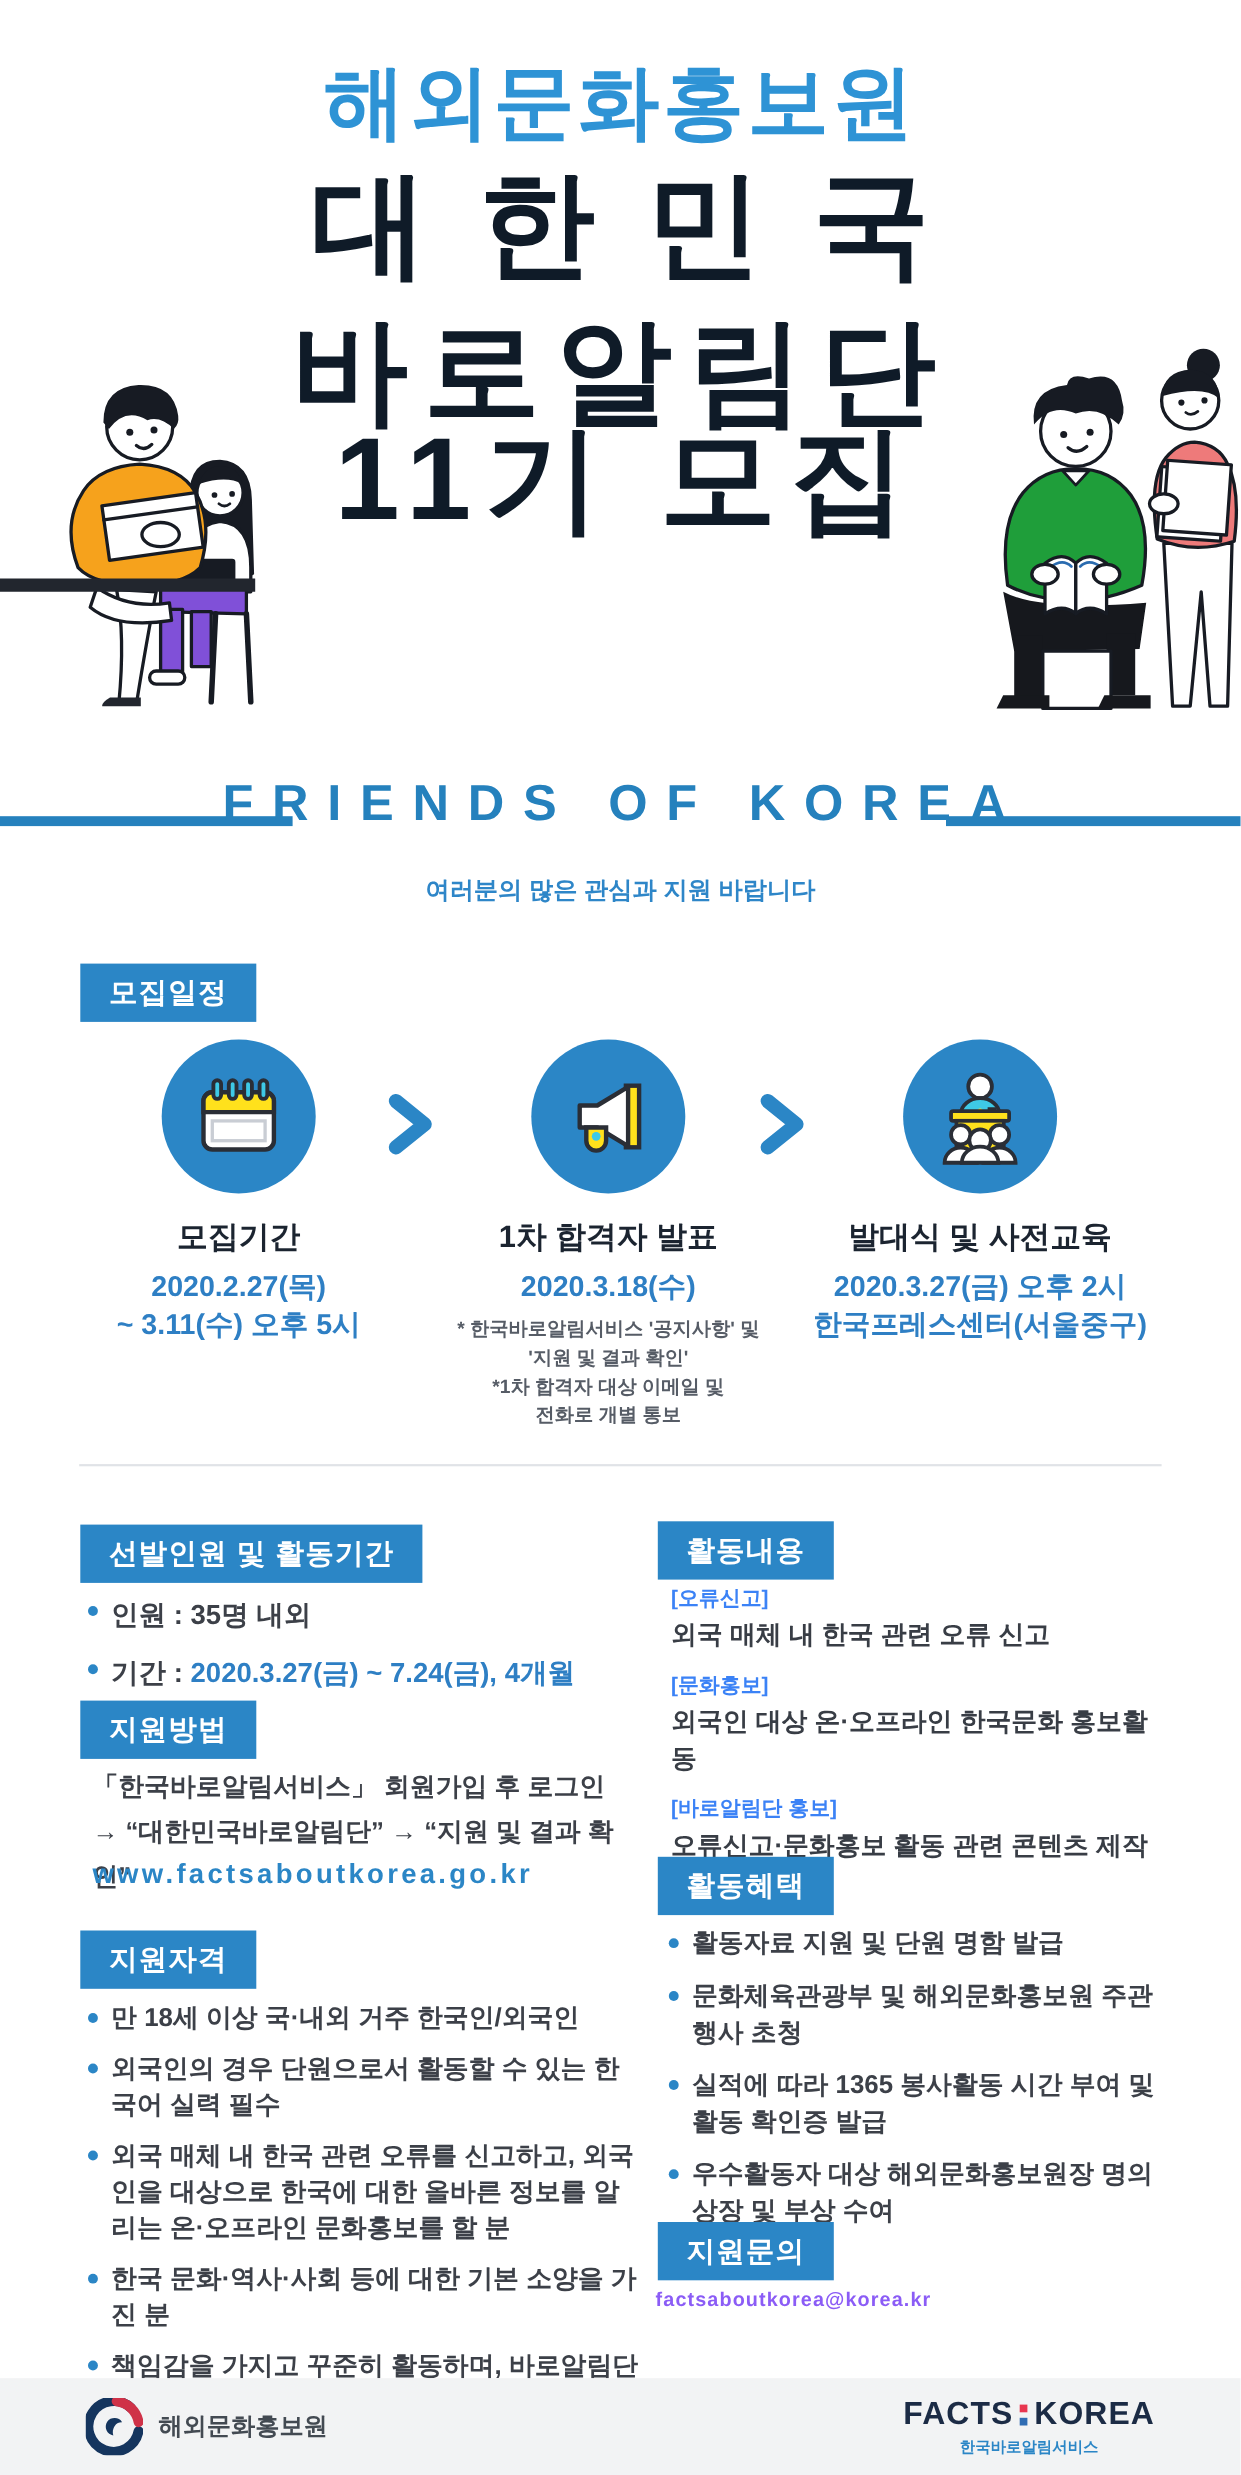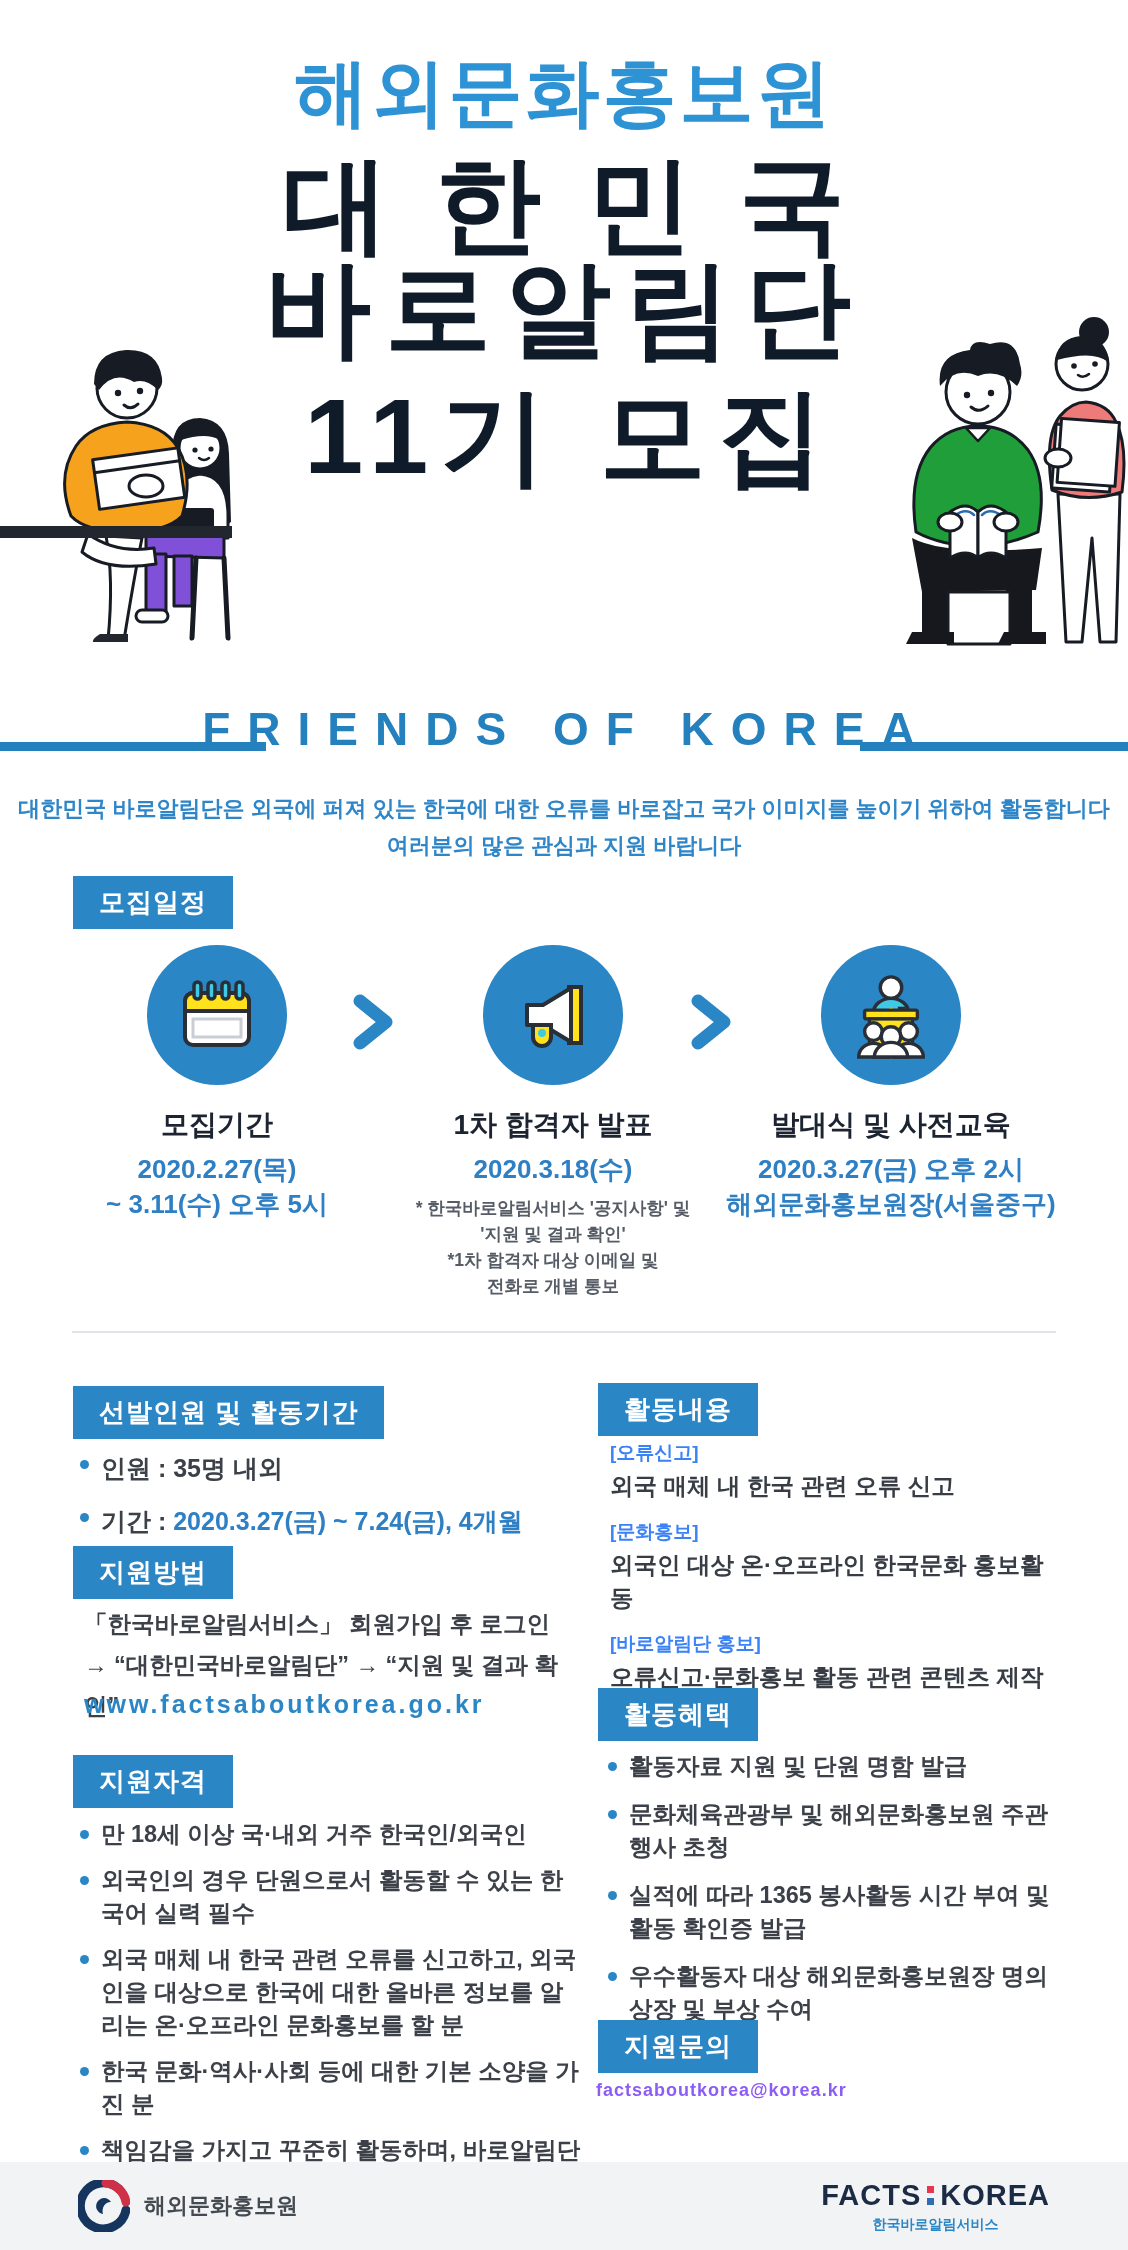--- a/index.html
+++ b/index.html
@@ -5,21 +5,21 @@
   html,body{margin:0;padding:0;background:#ffffff;}
   .poster{position:relative;width:1128px;height:2250px;background:#fff;overflow:hidden;
           font-family:"Liberation Sans",sans-serif;}
   .abs{position:absolute;}
   
   .org-title{position:absolute;top:44px;left:0;width:100%;text-align:center;
              color:#2e93d5;font-size:74px;font-weight:900;letter-spacing:3px;}
   .main-title{position:absolute;left:0;width:100%;text-align:center;color:#0f1b28;
               font-size:106px;font-weight:900;line-height:116px;}
   .t1{top:146px;letter-spacing:46px;padding-left:46px;box-sizing:border-box;}
-  .t2{top:250px;letter-spacing:14px;padding-left:2px;box-sizing:border-box;}
+  .t2{top:280px;letter-spacing:14px;padding-left:2px;box-sizing:border-box;}
   .t3{top:378px;letter-spacing:12px;padding-left:12px;box-sizing:border-box;}
   
   .slogan{position:absolute;top:702px;left:0;width:100%;text-align:center;color:#2581bd;
           font-size:46px;font-weight:800;letter-spacing:17px;padding-left:6px;box-sizing:border-box;}
   .rule{position:absolute;top:742px;height:9px;background:#2581bd;}
   .rule-l{left:0;width:266px;}
   .rule-r{left:860px;width:268px;}
   .intro{position:absolute;top:790px;left:0;width:100%;text-align:center;color:#2e86c8;
          font-size:22px;line-height:37px;font-weight:600;}
   
@@ -150,21 +150,20 @@
       <path d="M26 326 h42 v12 h-48 Z" fill="#16181d"></path>
       <path d="M118 326 h42 v12 h-48 Z" fill="#16181d"></path>
     </g>
   </svg>
 
   <div class="rule rule-l"></div>
   <div class="rule rule-r"></div>
   <div class="slogan">FRIENDS OF KOREA</div>
 
   <div class="intro">
-    <div>대한민국 바로알림단은 외국에 퍼져 있는 한국에 대한 오류를 바로잡고 국가 이미지를 높이기 위하여 활동합니다</div>
     <div>여러분의 많은 관심과 지원 바랍니다</div>
   </div>
 
   <div class="badge" style="left:73px;top:876px">모집일정</div>
 
   <div class="circle" style="left:147px;top:945px">
     <svg width="80" height="80" viewBox="0 0 80 80">
       <rect x="8" y="18" width="64" height="52" rx="8" fill="#fff" stroke="#2a2e36" stroke-width="4"></rect>
       <path d="M8 36 V26 a8 8 0 0 1 8 -8 h48 a8 8 0 0 1 8 8 v10 Z" fill="#ffe11c" stroke="#2a2e36" stroke-width="4"></path>
       <rect x="16" y="44" width="48" height="18" fill="#fff" stroke="#c9cdd4" stroke-width="3"></rect>
@@ -231,21 +230,21 @@
       <div>'지원 및 결과 확인'</div>
       <div>*1차 합격자 대상 이메일 및</div>
       <div>전화로 개별 통보</div>
     </div>
   </div>
 
   <div class="step" style="left:726px">
     <p class="step-title">발대식 및 사전교육</p>
     <div class="step-date">
       <div>2020.3.27(금) 오후 2시</div>
-      <div>해외문화홍보원장(서울중구)</div>
+      <div>한국프레스센터(서울중구)</div>
     </div>
   </div>
 
   <div class="divider"></div>
 
   <div class="badge" style="left:73px;top:1386px">선발인원 및 활동기간</div>
   <div class="sel-list">
     <div class="blt">
       <span class="dot"></span>
       <p><span>인원 : 35명 내외</span><span class="hl"></span></p>

